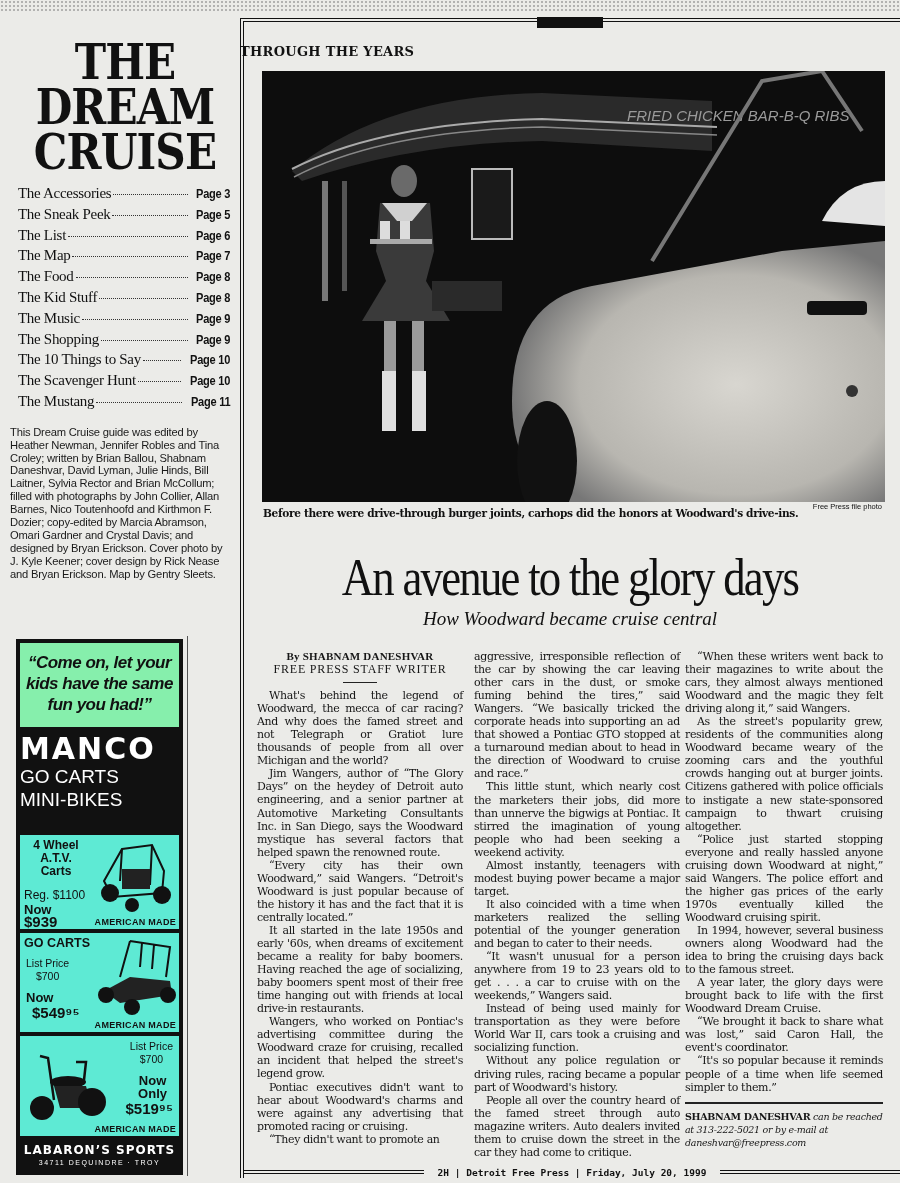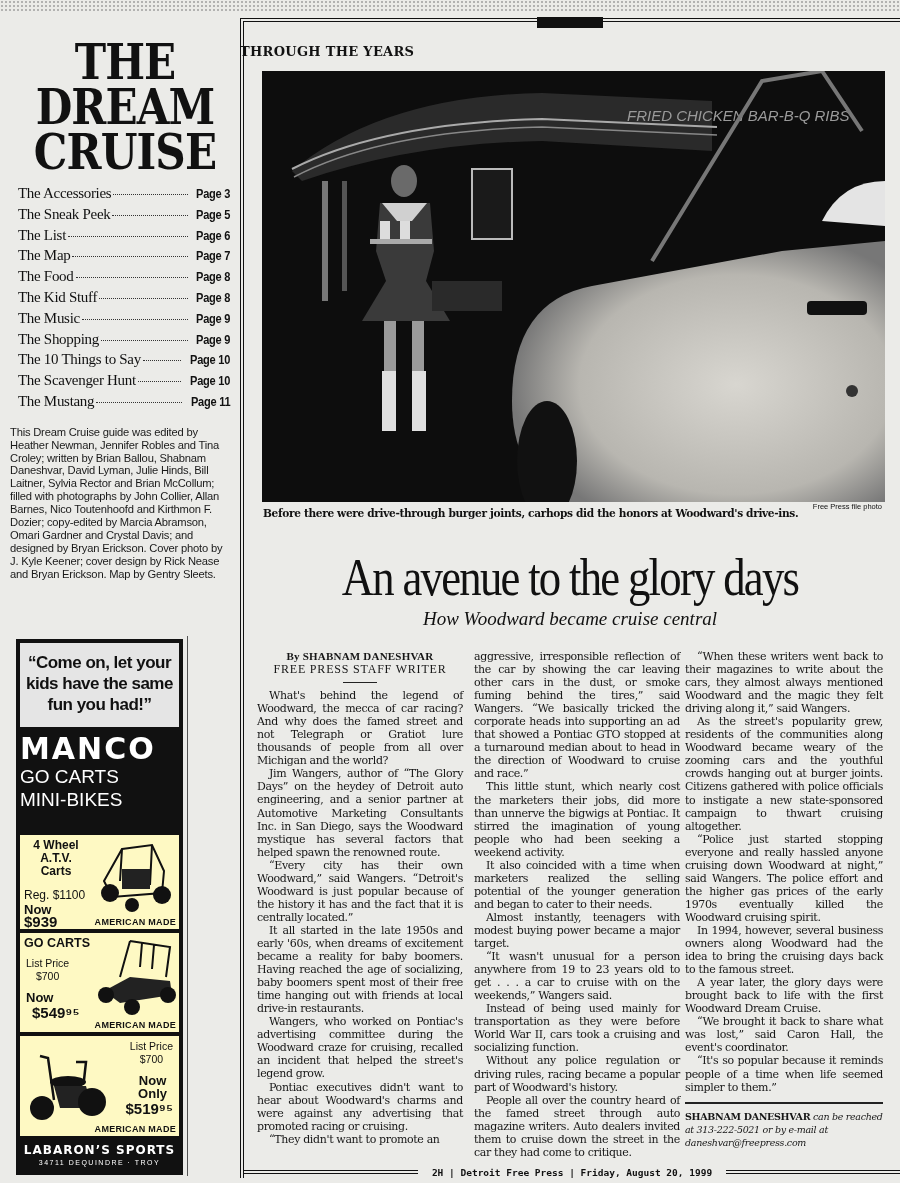--- a/index.html
+++ b/index.html
@@ -52,32 +52,32 @@
     letter-spacing: -0.2px;
   }
 
   
   .ad {
     position: absolute; left: 16px; top: 639px; width: 167px; height: 536px;
     background: #111; padding: 4px;
     font-family: "Liberation Sans", sans-serif;
   }
   .ad-quote {
-    background: #e5e5e5; height: 84px; text-align: center;
-    font-weight: bold; font-size: 17px; line-height: 21px;
+    background: #86efac; height: 84px; text-align: center;
+    font-style: italic; font-weight: bold; font-size: 17px; line-height: 21px;
     padding-top: 9px; letter-spacing: -0.5px;
   }
   .ad-brand { color: #fff; text-align: left; padding-top: 6px; height: 108px; }
   .ad-brand .manco {
     font-family: "DejaVu Sans", sans-serif; font-weight: bold; font-size: 30px;
     letter-spacing: 2px; line-height: 32px;
   }
   .ad-brand .line { font-size: 19px; line-height: 23px; }
   .ad-panel {
-    background: #fef9c3; position: relative; margin-bottom: 4px;
+    background: #5eead4; position: relative; margin-bottom: 4px;
   }
   .p1 { height: 94px; }
   .p2 { height: 99px; }
   .p3 { height: 100px; }
   .ad-text { position: absolute; font-weight: bold; font-size: 12px; line-height: 13px; color: #111; }
   .ad-price-big { font-weight: bold; font-size: 15px; }
   .ad-made {
     position: absolute; right: 3px; bottom: 2px; font-size: 9px; font-weight: bold; letter-spacing: 0.3px;
   }
   .ad-foot { color: #fff; text-align: center; padding-top: 3px; }
@@ -350,37 +350,37 @@
   <p>“Every city has their own Woodward,” said Wangers. “Detroit's Woodward is just popular because of the history it has and the fact that it is centrally located.”</p>
   <p>It all started in the late 1950s and early '60s, when dreams of excitement became a reality for baby boomers. Having reached the age of socializing, baby boomers spent most of their free time hanging out with friends at local drive-in restaurants.</p>
   <p>Wangers, who worked on Pontiac's advertising committee during the Woodward craze for cruising, recalled an incident that helped the street's legend grow.</p>
   <p>Pontiac executives didn't want to hear about Woodward's charms and were against any advertising that promoted racing or cruising.</p>
   <p>“They didn't want to promote an</p>
 </div>
 
 <div class="col c2">
   <p style="text-indent:0">aggressive, irresponsible reflection of the car by showing the car leaving other cars in the dust, or smoke fuming behind the tires,” said Wangers. “We basically tricked the corporate heads into supporting an ad that showed a Pontiac GTO stopped at a turnaround median about to head in the direction of Woodward to cruise and race.”</p>
   <p>This little stunt, which nearly cost the marketers their jobs, did more than unnerve the bigwigs at Pontiac. It stirred the imagination of young people who had been seeking a weekend activity.</p>
+  <p>Almost instantly, teenagers with modest buying power became a major target.</p>
   <p>It also coincided with a time when marketers realized the selling potential of the younger generation and began to cater to their needs.</p>
-  <p>Almost instantly, teenagers with modest buying power became a major target.</p>
   <p>“It wasn't unusual for a person anywhere from 19 to 23 years old to get . . . a car to cruise with on the weekends,” Wangers said.</p>
   <p>Instead of being used mainly for transportation as they were before World War II, cars took a cruising and socializing function.</p>
   <p>Without any police regulation or driving rules, racing became a popular part of Woodward's history.</p>
   <p>People all over the country heard of the famed street through auto magazine writers. Auto dealers invited them to cruise down the street in the car they had come to critique.</p>
 </div>
 
 <div class="col c3">
   <p>“When these writers went back to their magazines to write about the cars, they almost always mentioned Woodward and the magic they felt driving along it,” said Wangers.</p>
   <p>As the street's popularity grew, residents of the communities along Woodward became weary of the zooming cars and the youthful crowds hanging out at burger joints. Citizens gathered with police officials to instigate a new state-sponsored campaign to thwart cruising altogether.</p>
   <p>“Police just started stopping everyone and really hassled anyone cruising down Woodward at night,” said Wangers. The police effort and the higher gas prices of the early 1970s eventually killed the Woodward cruising spirit.</p>
   <p>In 1994, however, several business owners along Woodward had the idea to bring the cruising days back to the famous street.</p>
   <p>A year later, the glory days were brought back to life with the first Woodward Dream Cruise.</p>
   <p>“We brought it back to share what was lost,” said Caron Hall, the event's coordinator.</p>
   <p>“It's so popular because it reminds people of a time when life seemed simpler to them.”</p>
   <div class="tagline-rule"></div>
   <div class="tagline"><b>SHABNAM DANESHVAR</b><span> can be reached at 313-222-5021 or by e-mail at daneshvar@freepress.com</span></div>
 </div>
 
 <div class="footer">
   <div class="rule"></div>
-  <div class="text">2H | Detroit Free Press | Friday, August 20, 1999</div>
+  <div class="text">2H | Detroit Free Press | Friday, July 20, 1999</div>
   <div class="rule"></div>
 </div>
 
 </body></html>

